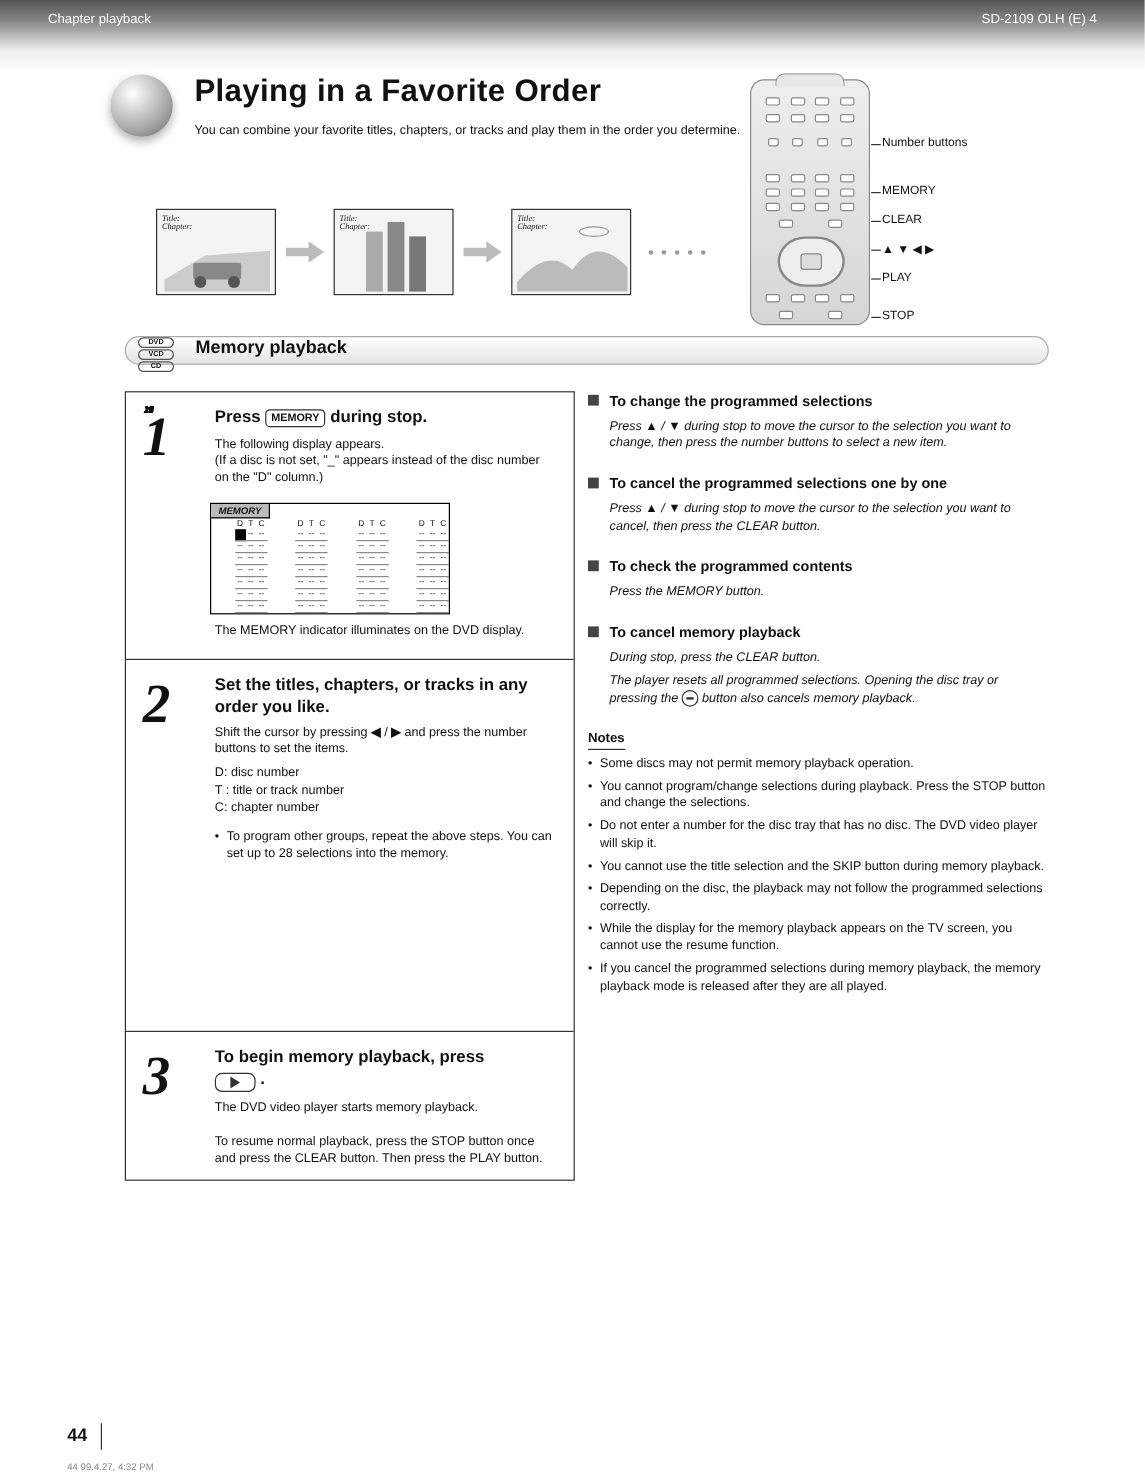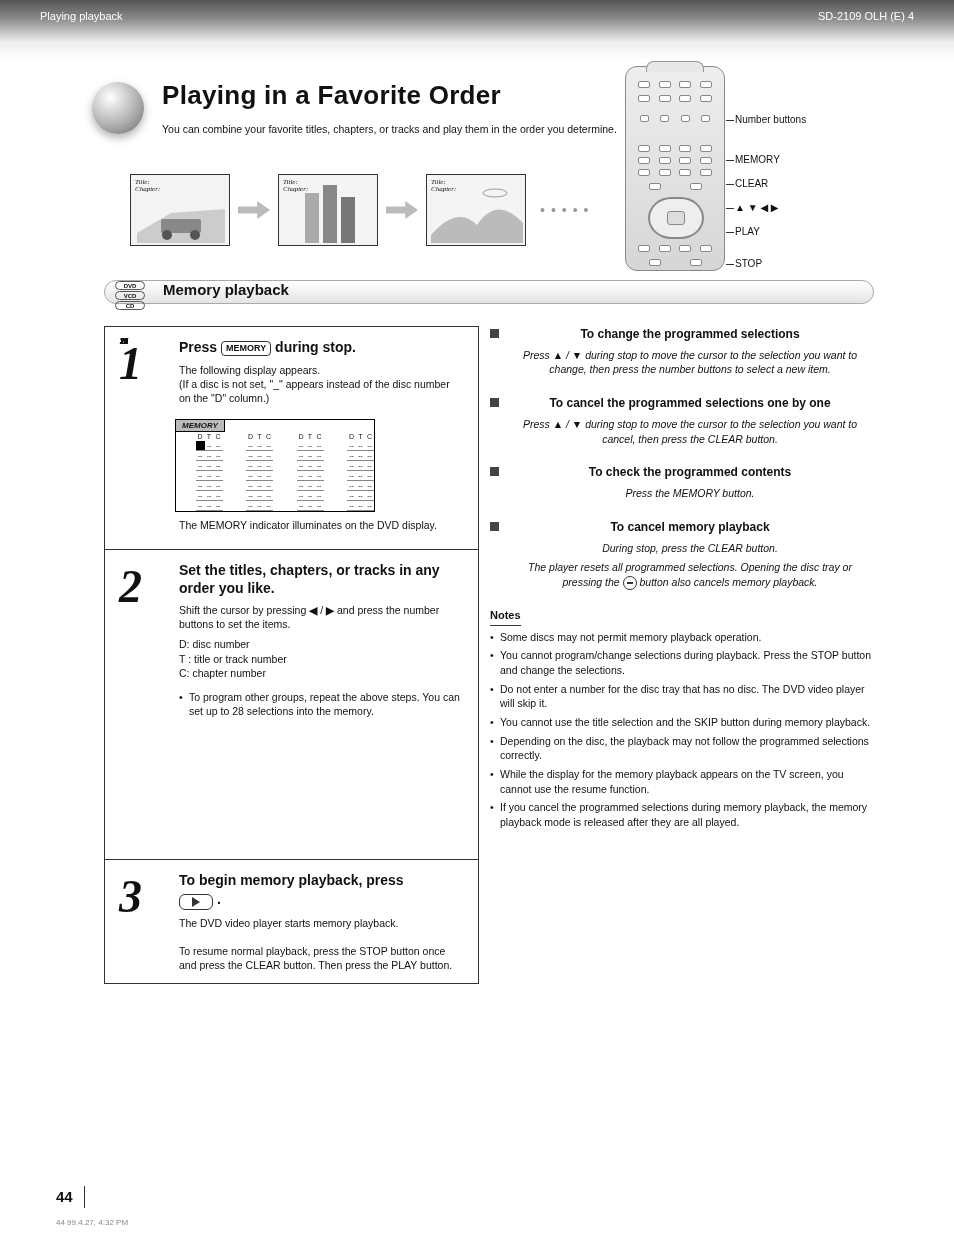--- a/index.html
+++ b/index.html
@@ -1,19 +1,19 @@
 <!DOCTYPE html>
 <html><head>
 <meta charset="utf-8">
 <style>
   * { box-sizing: border-box; margin: 0; padding: 0; }
   body { width: 954px; height: 1235px; font-family: Arial, Helvetica, sans-serif; position: relative; background: #fff; color: #111; }
   .topgrad { position: absolute; top:0; left:0; right:0; height:60px; background: linear-gradient(#555 0%, #888 30%, #eee 70%, #fff 100%); }
   .header { position:absolute; top:10px; left:40px; right:40px; color:#fff; font-size:11px; display:flex; justify-content:space-between; }
-  .sphere-block { position:absolute; top:80px; left:92px; display:flex; align-items:center; }
+  .sphere-block { position:absolute; top:60px; left:92px; display:flex; align-items:center; }
   .sphere { width:52px; height:52px; border-radius:50%; background: radial-gradient(circle at 35% 30%, #fff, #aaa 60%, #666); box-shadow: 0 4px 8px rgba(0,0,0,.3); flex:none; }
   .title-text { margin-left:18px; }
   .title-text .main { font-size:26px; font-weight:bold; letter-spacing:0.3px; }
   .title-text .sub  { font-size:10.5px; margin-top:12px; }
 
   .strip { position:absolute; top:174px; left:130px; display:flex; align-items:center; }
   .thumb { width:100px; height:72px; border:1px solid #333; position:relative; background:#f4f4f4; }
   .thumb .lab { position:absolute; top:4px; left:4px; font-size:7px; font-style:italic; font-family:"Times New Roman",serif; line-height:1.05; }
   .arrow { width:32px; height:18px; background:#bbb; clip-path: polygon(0 30%, 60% 30%, 60% 0, 100% 50%, 60% 100%, 60% 70%, 0 70%); margin:0 8px; }
   .dots { font-size:14px; color:#999; letter-spacing:6px; margin-left:14px; }
@@ -49,41 +49,41 @@
   .osd table{border-collapse:collapse;width:100%;}
   .osd th,.osd td{padding:0 1px;text-align:center;}
   .osd th{font-weight:normal;}
   .osd .num{font-style:italic;font-family:"Times New Roman",serif;font-size:8px;width:10px;text-align:right;}
   .osd .cell{width:9px;border-bottom:1px solid #888;}
   .osd .sel{background:#000;}
   .osd tbody tr{line-height:9px;}
   .spacer-col{width:4px;}
 
   .right-col { position:absolute; top:326px; left:490px; width:382px; font-size:10.5px; line-height:1.4; }
-  .rc-block { position:relative; padding-left:18px; margin-bottom:18px;text-align:center; }
+  .rc-block { position:relative; padding-left:18px; margin-bottom:18px; }
   .rc-block .sq { position:absolute; left:0; top:3px; width:9px; height:9px; background:#444; }
   .rc-block .h { font-weight:bold; font-size:12px; }
   .rc-block .d { margin-top:5px;font-style:italic; }
   .stopicon{display:inline-block;width:14px;height:14px;border:1.5px solid #333;border-radius:50%;vertical-align:middle;position:relative;}
   .stopicon::after{content:"";position:absolute;left:3px;right:3px;top:50%;height:2px;background:#333;transform:translateY(-50%);}
   .notes { margin-top:14px; }
   .notes .nh { font-weight:bold; font-size:11px; border-bottom:1px solid #333; display:inline-block; padding-bottom:1px; margin-bottom:4px;}
   .notes ul { list-style:none; padding:0; }
   .notes li { position:relative; padding-left:10px; margin-bottom:4px; }
   .notes li::before{content:"•";position:absolute;left:0;top:0;}
 
   .pgnum { position:absolute; bottom:30px; left:56px; font-size:15px; font-weight:bold; }
   .pgnum::after{content:"";position:absolute;left:28px;top:-2px;height:22px;width:1px;background:#333;}
 </style>
 </head>
 <body>
 
 <div class="topgrad"></div>
 <div class="header">
-  <span>Playing playback</span>
+  <span>Chapter playback</span>
   <span>SD-2109 OLH (E)  4</span>
 </div>
 
 <div class="sphere-block">
   <div class="sphere"></div>
   <div class="title-text">
     <div class="main">Playing in a Favorite Order</div>
     <div class="sub">You can combine your favorite titles, chapters, or tracks and play them in the order you determine.</div>
   </div>
 </div>

